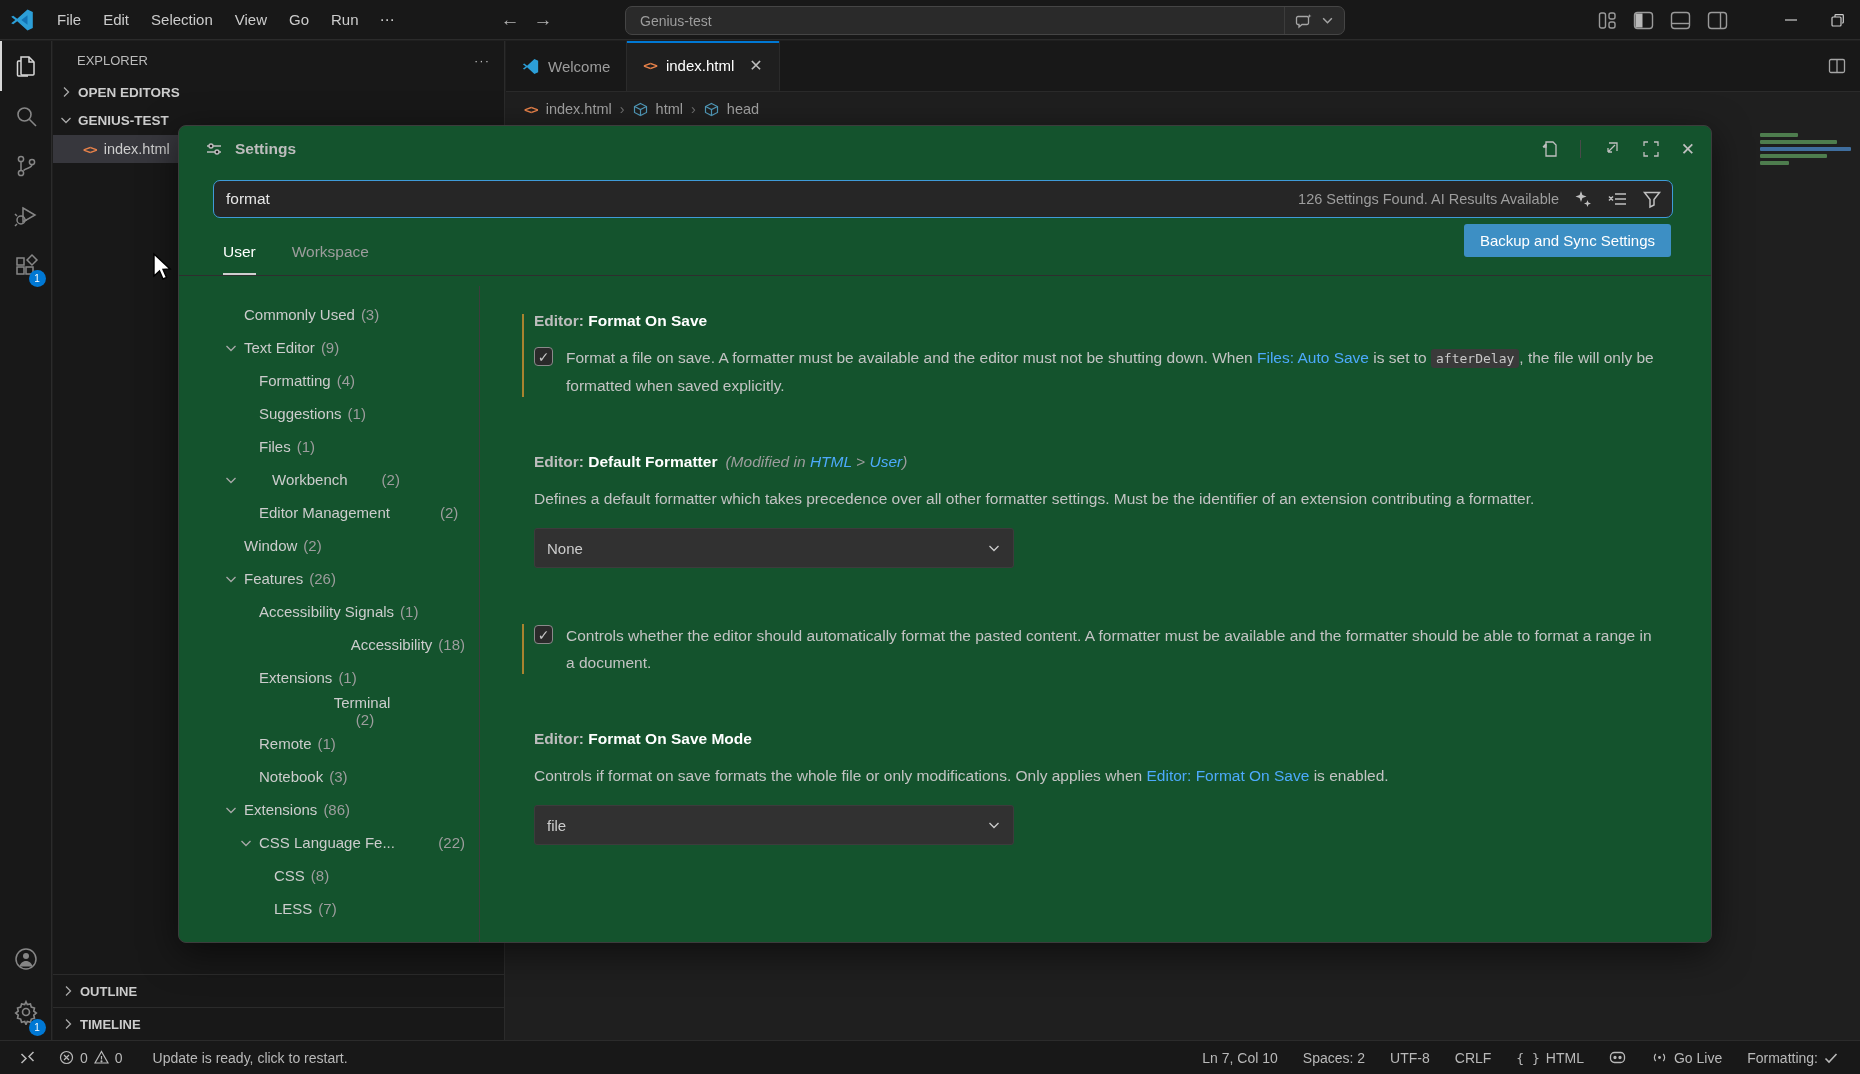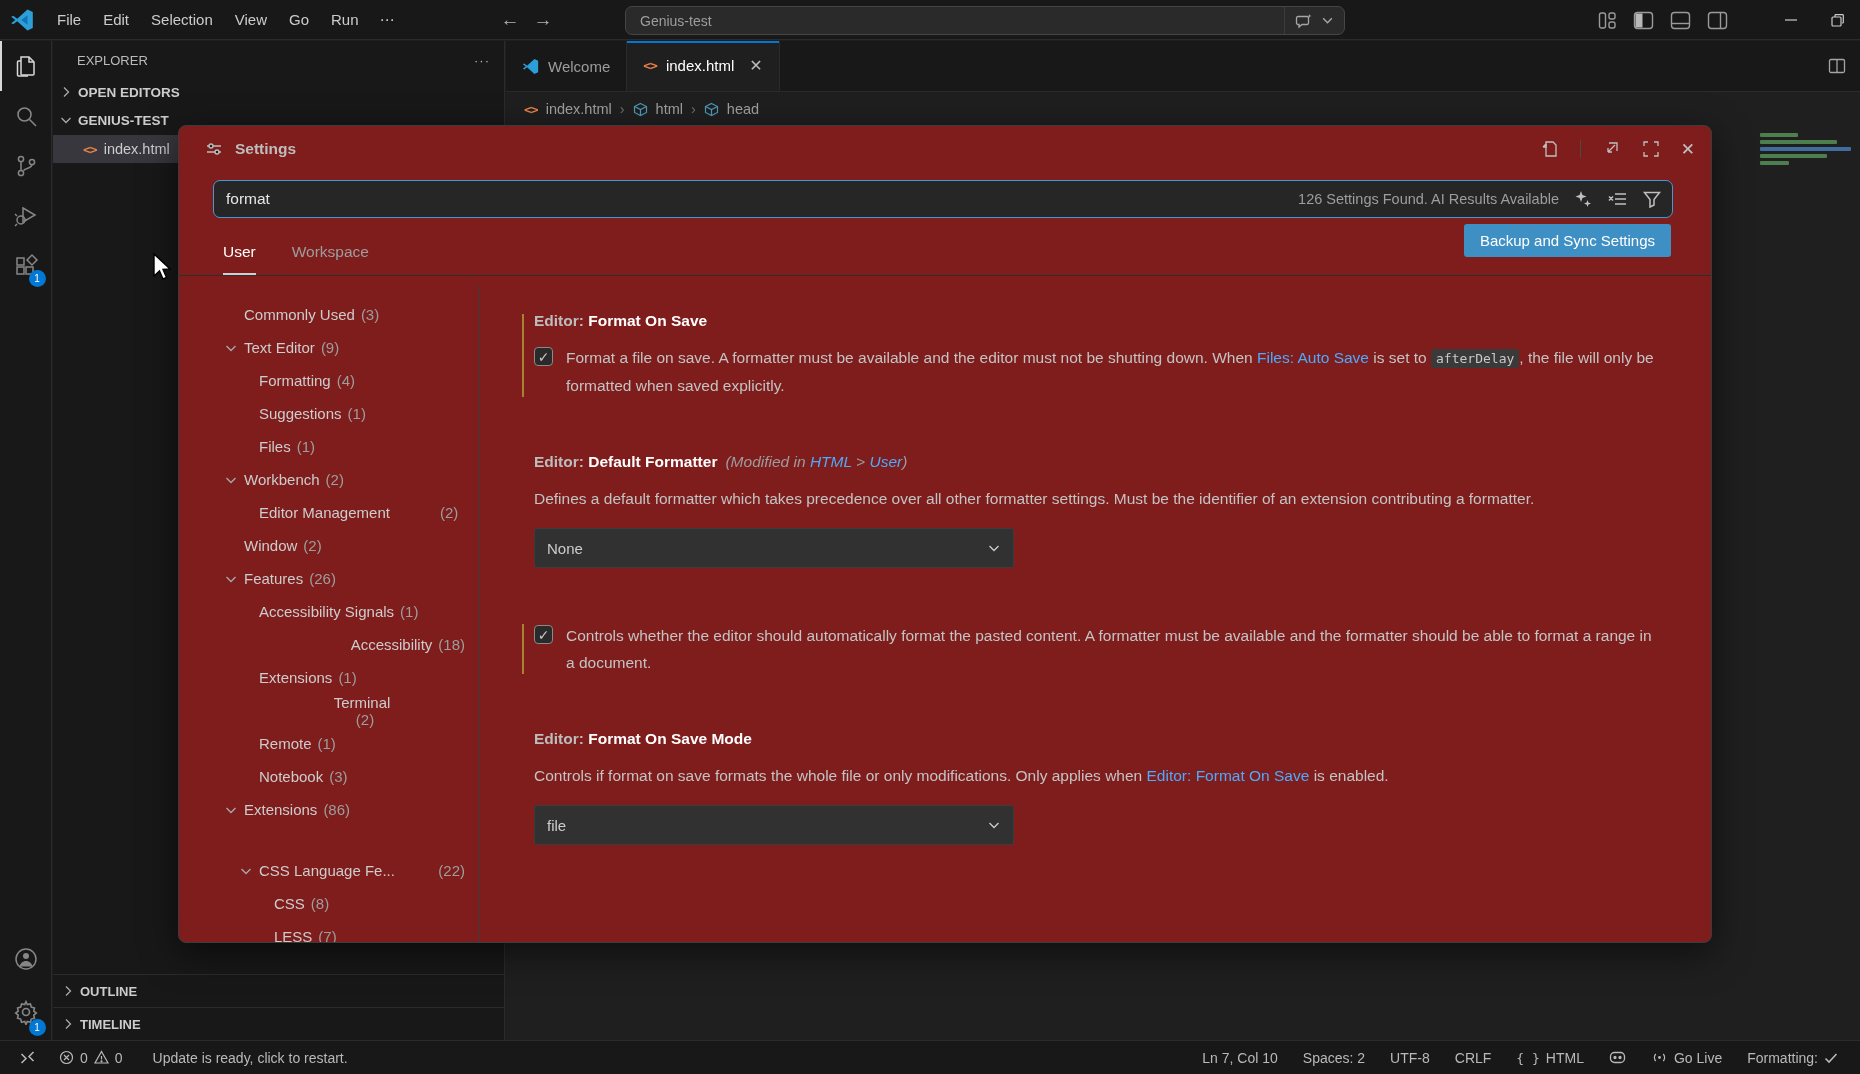--- a/index.html
+++ b/index.html
@@ -52,21 +52,21 @@
   .tab.active { background:#1f1f1f; color:#ffffff; box-shadow:inset 0 2px 0 #0078d4; border-bottom:1px solid #1f1f1f; }
   .tab .close { margin-left:6px; color:#bcbcbc; font-size:16px; }
   .tab-actions { position:absolute; right:14px; top:0; height:100%; display:flex; align-items:center; color:#a5a5a5; }
   .breadcrumb { height:34px; display:flex; align-items:center; gap:8px; padding-left:18px; color:#a0a0a0; font-size:14.5px; }
   .breadcrumb .sep { color:#6e6e6e; }
   .code-peek { position:absolute; right:4px; top:92px; width:96px; display:flex; flex-direction:column; gap:3px; }
   .code-peek .ln { height:4px; border-radius:1px; background:#4e7d4e; }
   .mini-artifact { position:absolute; right:150px; top:258px; width:72px; height:36px; background:#2a2a2a; }
 
   
-  .dialog { position:absolute; left:178px; top:125px; width:1534px; height:818px; background:#7f1d1d;
+  .dialog { position:absolute; left:178px; top:125px; width:1534px; height:818px; background:#14532d;
     border:1px solid #3c3c3c; border-radius:8px; box-shadow:0 10px 36px rgba(0,0,0,.55); z-index:20; overflow:hidden; }
   .dlg-header { height:46px; display:flex; align-items:center; padding:0 16px 0 26px; }
   .dlg-title { font-size:15.5px; font-weight:700; color:#bdbdbd; margin-left:12px; }
   .dlg-actions { margin-left:auto; display:flex; align-items:center; gap:20px; color:#c0c0c0; }
   .dlg-divider { width:1px; height:18px; background:#4a4a4a; }
   .search-row { padding:8px 38px 0 34px; }
   .search-box { height:38px; border:1px solid #3f9bd8; border-radius:7px; background:#262626; display:flex; align-items:center; padding:0 10px 0 12px; }
   .search-box input { flex:1; background:transparent; border:none; outline:none; color:#e6e6e6; font-size:15.5px; font-family:inherit; }
   .search-meta { color:#9d9d9d; font-size:14.5px; margin-right:14px; }
   .search-icons { display:flex; align-items:center; gap:14px; color:#c0c0c0; }
@@ -399,21 +399,21 @@
             <span class="cnt">(4)</span>
           </div>
           <div class="toc-row" style="padding-left: 80px;">
             <span>Suggestions</span>
             <span class="cnt">(1)</span>
           </div>
           <div class="toc-row" style="padding-left: 80px;">
             <span>Files</span>
             <span class="cnt">(1)</span>
           </div>
-          <div class="toc-row" style="padding-left: 44px;">
+          <div class="toc-row" style="padding-left: 44px; gap: 28px;">
             <span class="chev">
               <svg width="14" height="14" viewBox="0 0 14 14" fill="none" stroke="currentColor" stroke-width="1.3">
                 <path d="M2.5 5 l4.5 4.5 L11.5 5"></path>
               </svg>
             </span>
             <span>Workbench</span>
             <span class="cnt">(2)</span>
           </div>
           <div class="toc-row" style="padding-left: 80px; gap: 44px;">
             <span>Editor Management</span>
@@ -458,21 +458,21 @@
           </div>
           <div class="toc-row" style="padding-left: 44px;">
             <span class="chev">
               <svg width="14" height="14" viewBox="0 0 14 14" fill="none" stroke="currentColor" stroke-width="1.3">
                 <path d="M2.5 5 l4.5 4.5 L11.5 5"></path>
               </svg>
             </span>
             <span>Extensions</span>
             <span class="cnt">(86)</span>
           </div>
-          <div class="toc-row push" style="padding-left: 59px; margin-top: 28px;">
+          <div class="toc-row push" style="padding-left: 59px;">
             <span class="chev">
               <svg width="14" height="14" viewBox="0 0 14 14" fill="none" stroke="currentColor" stroke-width="1.3">
                 <path d="M2.5 5 l4.5 4.5 L11.5 5"></path>
               </svg>
             </span>
             <span>CSS Language Fe...</span>
             <span class="cnt">(22)</span>
           </div>
           <div class="toc-row" style="padding-left: 95px;">
             <span>CSS</span>

